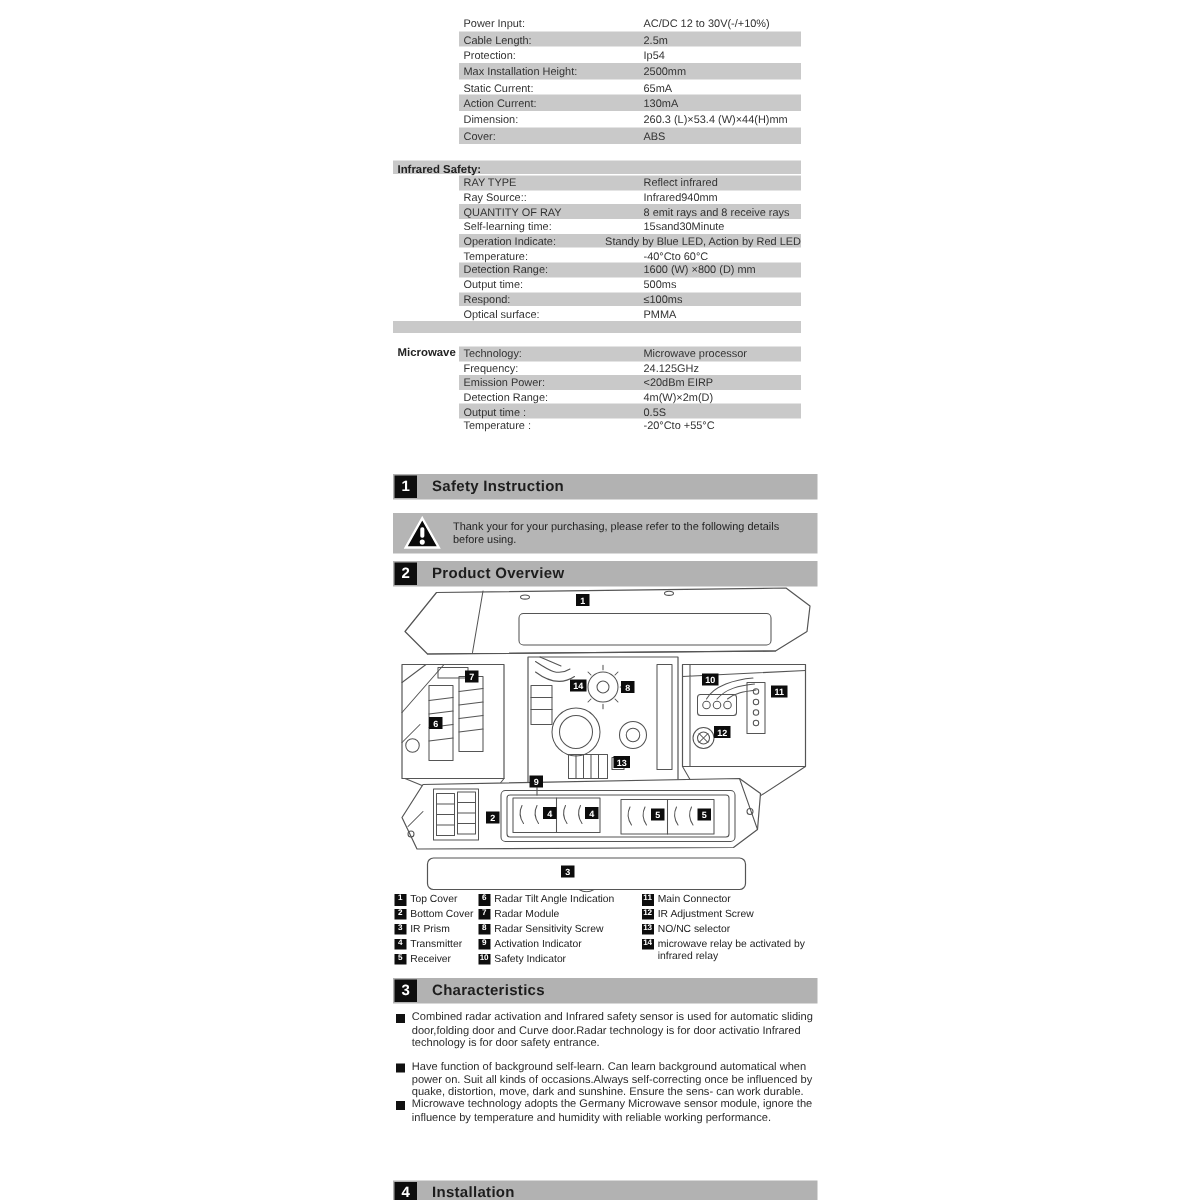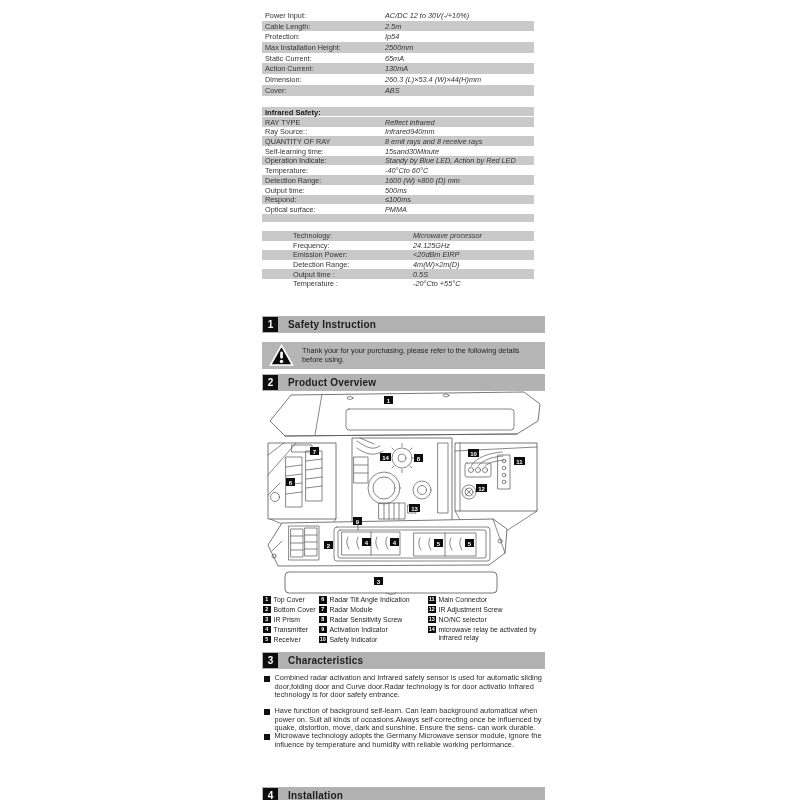--- a/index.html
+++ b/index.html
@@ -2,26 +2,26 @@
 <html><head>
 <meta charset="utf-8">
 <style>
   html,body{margin:0;padding:0;background:#ffffff;}
   .page{position:relative;width:800px;height:800px;background:#fff;overflow:hidden;
         font-family:"Liberation Sans",sans-serif;}
   .col{position:absolute;left:262px;top:0;width:284px;height:800px;}
 
   
   .spec-table{position:absolute;left:0;width:272px;}
-  .srow{display:flex;align-items:center;font-size:7.3px;color:#333;}
+  .srow{display:flex;align-items:center;font-size:7.3px;color:#333;margin-left:44px;}
   .srow .lab{width:120px;padding-left:3px;white-space:nowrap;}
-  .srow .val{flex:1;white-space:nowrap;font-style:italic;}
+  .srow .val{flex:1;white-space:nowrap;}
   #tbl-general .srow{height:10.7px;}
-  #tbl-infrared .srow{height:9.7px;align-items:flex-end;}
-  #tbl-microwave .srow{height:9.6px;padding-left:28px;}
+  #tbl-infrared .srow{height:9.7px;}
+  #tbl-microwave .srow{height:9.6px;}
   #tbl-general .srow:nth-child(even){background:#c9c9c9;}
   #tbl-infrared .srow:nth-child(odd){background:#c9c9c9;}
   #tbl-microwave .srow:nth-child(odd){background:#c9c9c9;}
   .grayband{position:absolute;left:0;width:272px;height:9px;background:#c9c9c9;}
   .tbl-title{position:absolute;left:0;width:272px;font-size:7.6px;font-weight:bold;
              color:#222;padding-left:3px;}
 
   
   .secbar{position:absolute;left:0;width:283px;height:17px;background:#b2b2b2;
           display:flex;align-items:center;}

